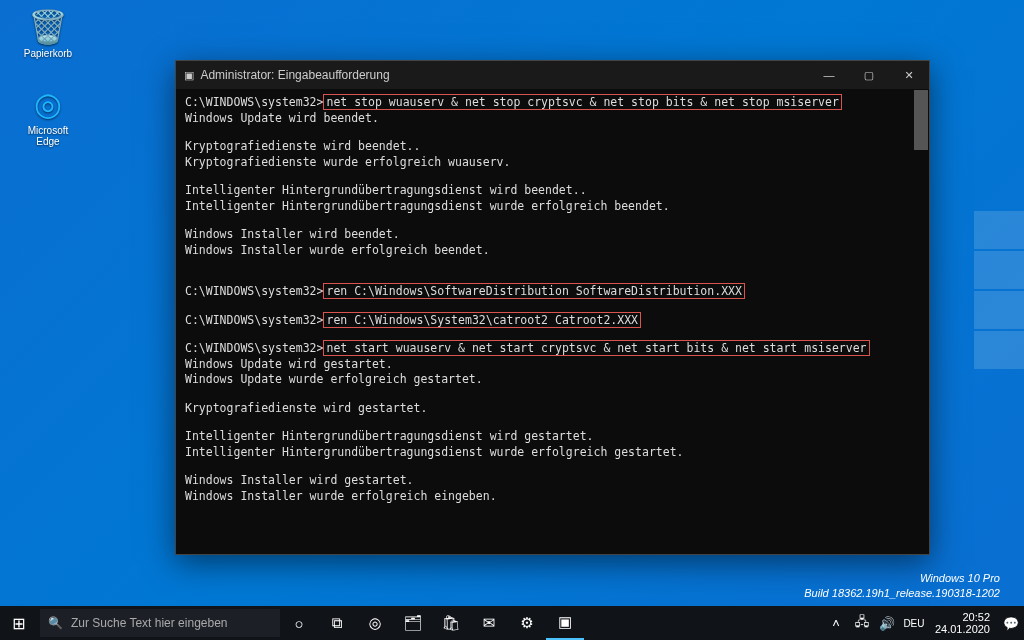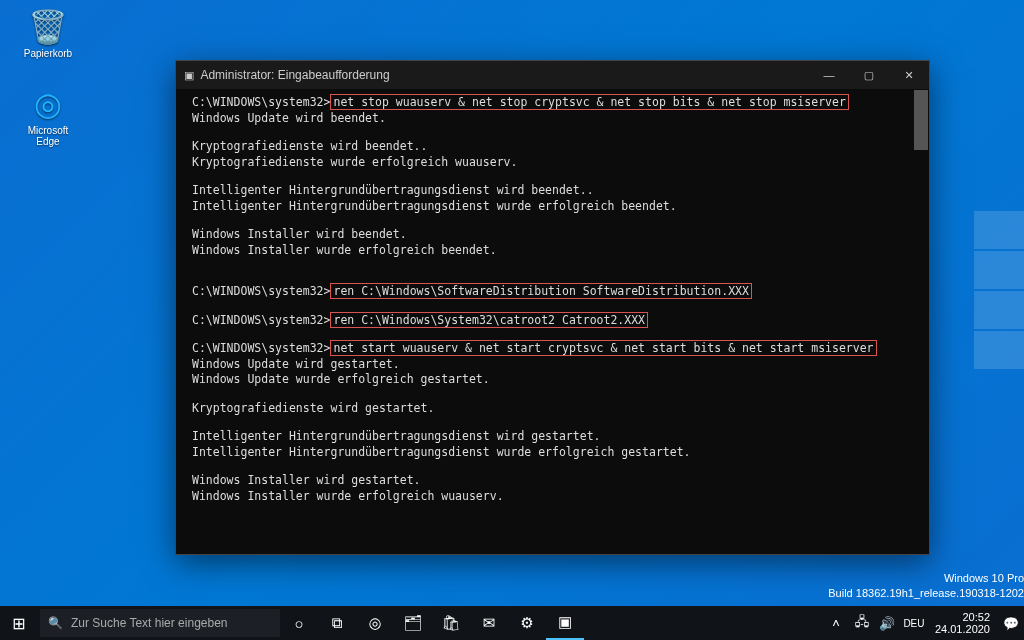--- a/index.html
+++ b/index.html
@@ -29,21 +29,21 @@
   box-shadow: 0 8px 30px rgba(0,0,0,.5);
 }
 .titlebar {
   height: 28px; background: #1a1a1a; display:flex; align-items:center;
   color:#ccc; font-size:12px; padding-left:8px;
 }
 .titlebar .ico { margin-right:6px; font-size:11px; }
 .winctrls { margin-left:auto; display:flex; }
 .winctrls div { width:40px; height:28px; display:flex; align-items:center; justify-content:center; color:#ccc; font-size:11px; }
 .terminal {
-  flex:1; padding:6px 16px; font-family: Consolas, monospace; font-size:11.5px;
+  flex:1; padding:6px 9px; font-family: Consolas, monospace; font-size:11.5px;
   color:#ddd; line-height:1.35; overflow:hidden; position:relative;
 }
 .terminal .scrollbar { position:absolute; right:1px; top:1px; width:14px; height:60px; background:#555; }
 .cmdline { white-space:pre; }
 .hl { border:1px solid #d9534f; padding:0 2px; }
 .blank { height:13px; }
 
 .taskbar {
   position:absolute; left:0; bottom:0; width:100%; height:34px;
   background:#101318; display:flex; align-items:center; color:#fff;
@@ -52,21 +52,21 @@
 .start { font-size:16px; }
 .search {
   width:240px; height:28px; background:#1c1f26; margin-left:2px;
   display:flex; align-items:center; color:#aaa; font-size:12px; padding:0 8px;
 }
 .search .mag { margin-right:8px; }
 .tray { margin-left:auto; display:flex; align-items:center; height:100%; }
 .tray .tb-btn { width:26px; font-size:13px; }
 .clock { text-align:right; font-size:11px; line-height:1.1; padding:0 8px; }
 
-.watermark { position:absolute; right:0; bottom:40px; color:#fff; font-size:11px; text-align:right; line-height:1.3; }
+.watermark { position:absolute; right:24px; bottom:40px; color:#fff; font-size:11px; text-align:right; line-height:1.3;font-style:italic; }
 </style>
 </head>
 <body>
 
 <div class="win-accent">
     <div></div>
     <div></div>
     <div></div>
     <div></div>
   </div>
@@ -114,21 +114,21 @@
     <div class="cmdline"><span>C:\WINDOWS\system32&gt;</span><span class="hl">net start wuauserv &amp; net start cryptsvc &amp; net start bits &amp; net start msiserver</span></div>
     <div class="cmdline">Windows Update wird gestartet.</div>
     <div class="cmdline">Windows Update wurde erfolgreich gestartet.</div>
     <div class="blank"></div>
     <div class="cmdline">Kryptografiedienste wird gestartet.</div>
     <div class="blank"></div>
     <div class="cmdline">Intelligenter Hintergrundübertragungsdienst wird gestartet.</div>
     <div class="cmdline">Intelligenter Hintergrundübertragungsdienst wurde erfolgreich gestartet.</div>
     <div class="blank"></div>
     <div class="cmdline">Windows Installer wird gestartet.</div>
-    <div class="cmdline">Windows Installer wurde erfolgreich wuauserv.</div>
+    <div class="cmdline">Windows Installer wurde erfolgreich eingeben.</div>
     <div class="blank"></div>
     <div class="blank"></div>
 
   </div>
 </div>
 
 <div class="watermark">
   <div>Windows 10 Pro</div>
   <div>Build 18362.19h1_release.190318-1202</div>
 </div>

